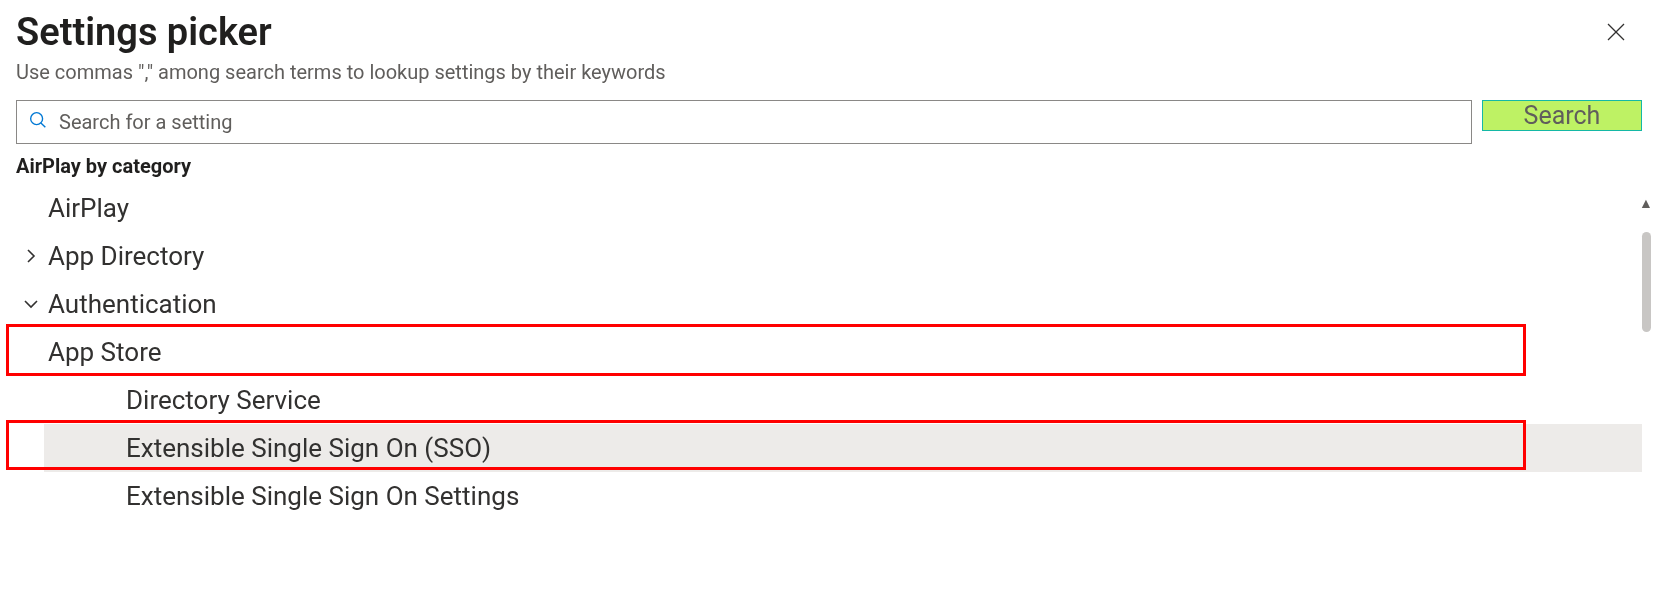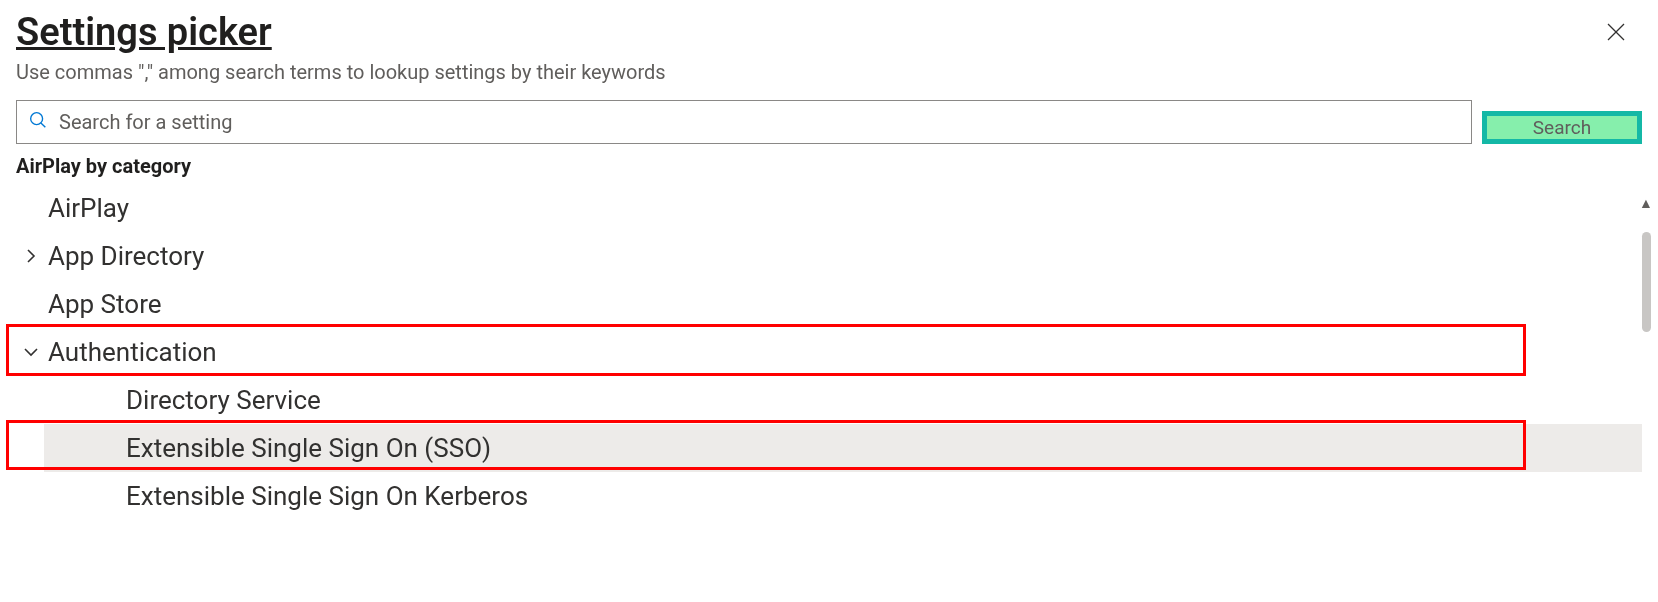--- a/index.html
+++ b/index.html
@@ -22,21 +22,20 @@
   .title-row {
     display: flex;
     justify-content: space-between;
     align-items: flex-start;
   }
   .title {
     font-size: 38px;
     font-weight: 600;
     color: #201f1e;
     line-height: 1.2;
-    text-decoration: underline;
   }
   .close-btn {
     background: none;
     border: none;
     cursor: pointer;
     padding: 4px;
     margin-top: 6px;
     margin-right: 10px;
   }
   .close-btn svg {
@@ -47,21 +46,21 @@
   }
   .subtitle {
     font-size: 20px;
     color: #605e5c;
     margin-top: 4px;
   }
   .search-row {
     display: flex;
     gap: 10px;
     padding: 16px 16px 10px 16px;
-    align-items: flex-end;
+    align-items: flex-start;
   }
   .search-box {
     flex: 1;
     display: flex;
     align-items: center;
     border: 1px solid #8a8886;
     background: #fff;
     height: 44px;
     padding: 0 10px;
   }
@@ -81,23 +80,23 @@
     font-family: inherit;
     padding-left: 10px;
     color: #323130;
     background: transparent;
   }
   .search-input::placeholder {
     color: #605e5c;
   }
   .search-btn {
     width: 160px;
-    border: 5px solid #14b8a6;
-    background: #86efac;
-    font-size: 19px;
+    border: 1px solid #14b8a6;
+    background: #bef264;
+    font-size: 25px;
     font-family: inherit;
     color: #605e5c;
     cursor: pointer;
   }
   .browse-label {
     font-size: 20px;
     font-weight: 700;
     color: #201f1e;
     padding: 0 16px 6px 16px;
   }
@@ -211,42 +210,42 @@
     <div class="tree-item level0">
       <span class="chev">
         <svg viewBox="0 0 16 16">
             <polyline points="5,2 11,8 5,14"></polyline>
           </svg>
       </span>
       <span>App Directory</span>
     </div>
 
     <div class="tree-item level0">
-      <span>App Store</span>
-    </div>
-
-    <div class="tree-item level0">
       <span class="chev">
         <svg viewBox="0 0 16 16">
             <polyline points="2,5 8,11 14,5"></polyline>
           </svg>
       </span>
       <span>Authentication</span>
     </div>
 
+    <div class="tree-item level0">
+      <span>App Store</span>
+    </div>
+
     <div class="tree-item level1">
       <span>Directory Service</span>
     </div>
 
     <div class="tree-item level1 selected">
       <span>Extensible Single Sign On (SSO)</span>
     </div>
 
     <div class="tree-item level1">
-      <span>Extensible Single Sign On Kerberos</span>
+      <span>Extensible Single Sign On Settings</span>
     </div>
 
 
   </div>
 
   <div class="highlight-box highlight1"></div>
   <div class="highlight-box highlight2"></div>
 </div>
 
 <div class="scrollbar">

